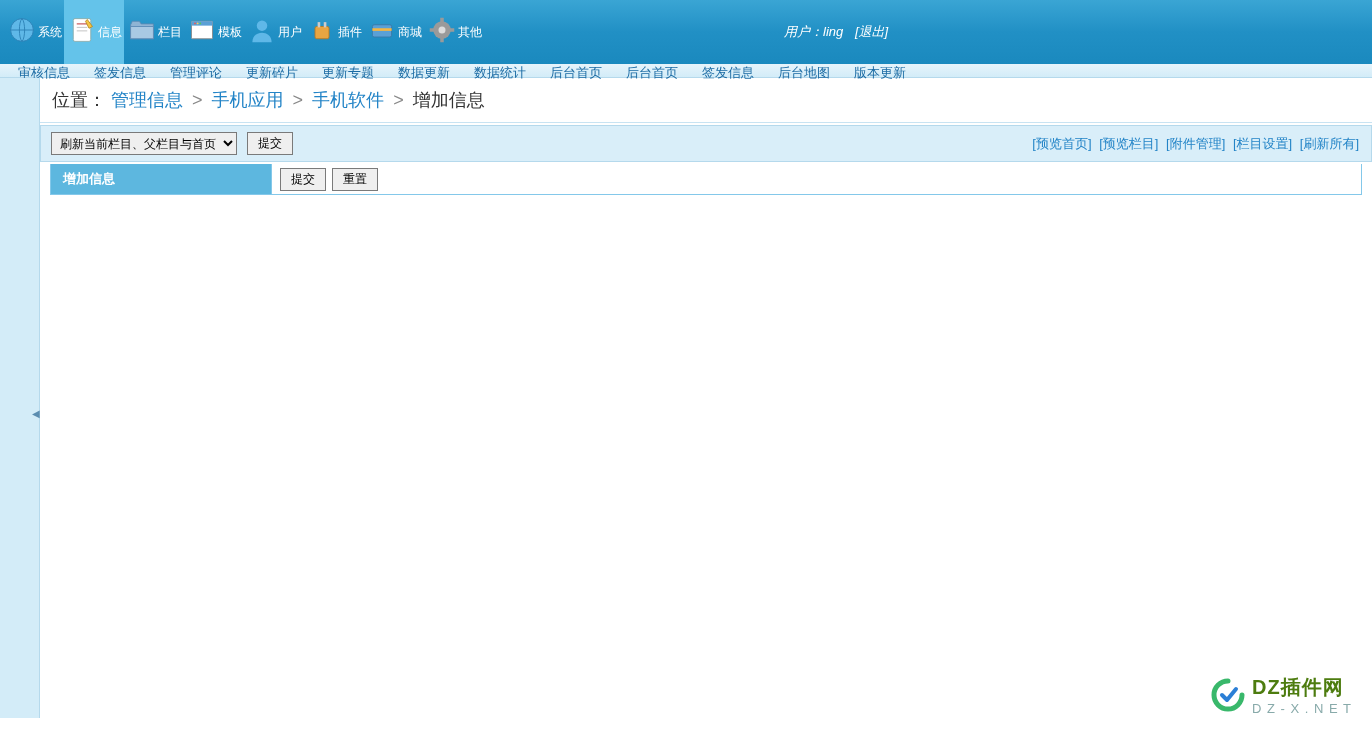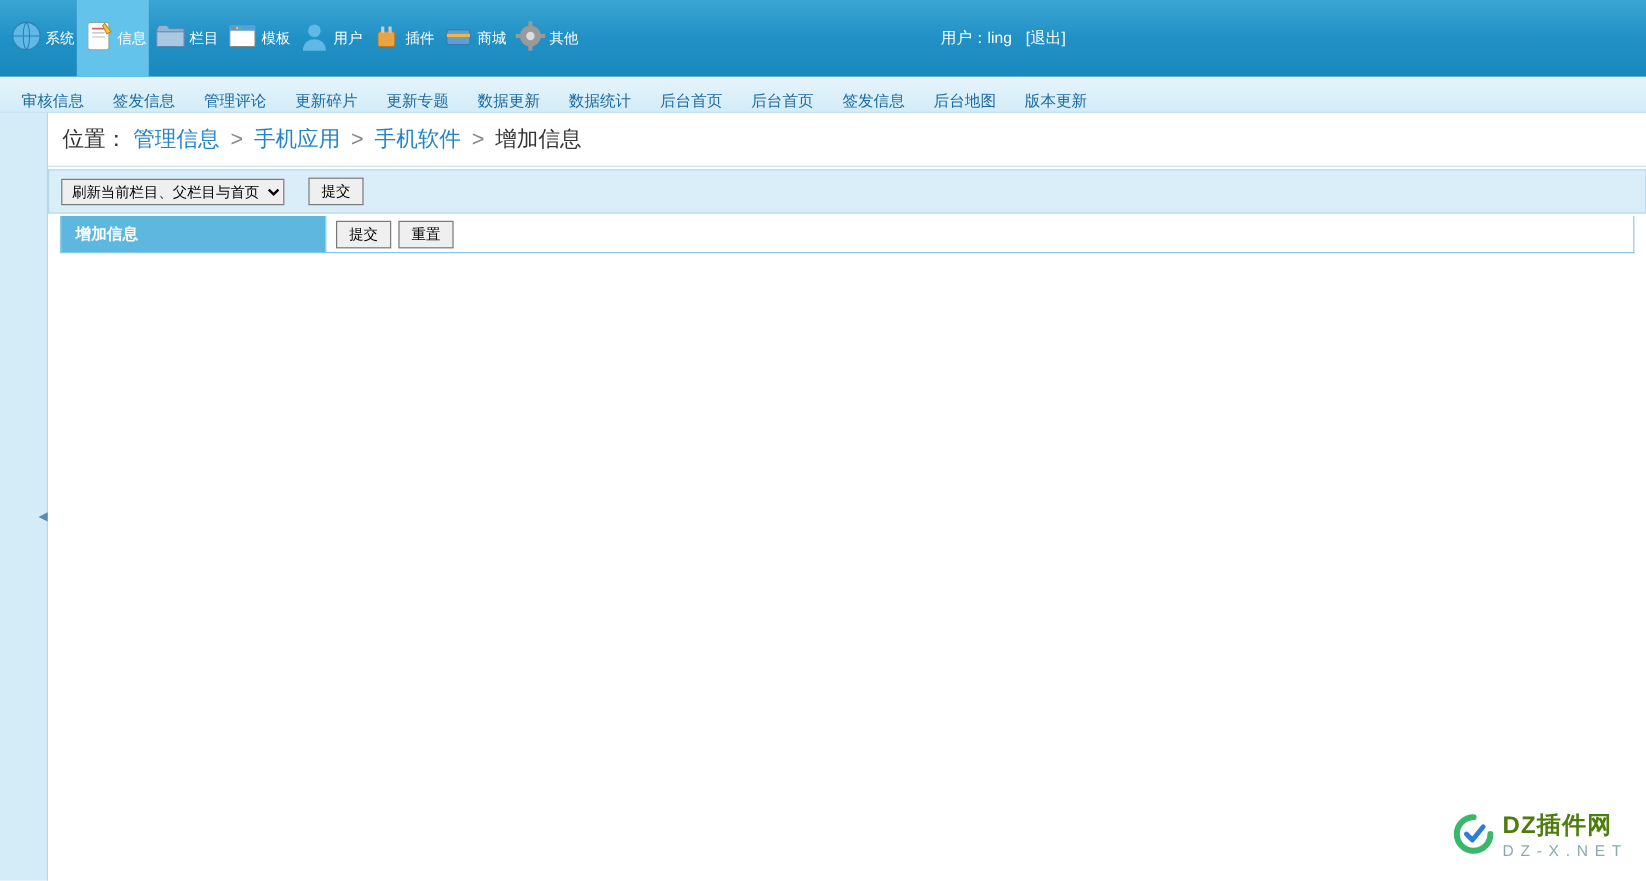--- a/index.html
+++ b/index.html
@@ -4,38 +4,38 @@
   <style>
     * { margin: 0; padding: 0; box-sizing: border-box; }
     body { font-family: "Microsoft YaHei", Arial, sans-serif; font-size: 12px; background: #fff; overflow-x: hidden; }
     
     .top-nav { background: linear-gradient(to bottom, #3aa5d4, #2190c5, #1a89be); height: 64px; display: flex; align-items: center; padding: 0 4px; }
     .nav-item { display: flex; flex-direction: row; align-items: center; justify-content: center; width: 60px; height: 64px; color: #fff; cursor: pointer; font-size: 12px; }
     .nav-item.active { background: #64c3ea; }
     .nav-item .icon-box { width: 32px; height: 32px; margin-bottom: 4px; display: flex; align-items: center; justify-content: center; }
     .nav-item svg { width: 28px; height: 28px; }
     
-    .user-info { margin-left: 300px; color: #fff; font-size: 13px; }
+    .user-info { margin-left: 300px; color: #fff; font-size: 13px; font-style: italic; }
     .user-info a { color: #fff; text-decoration: none; margin-left: 8px; }
     
-    .sub-nav { background: linear-gradient(to bottom, #e6f4fb, #d3ecf8); height: 30px; display: flex; align-items: flex-end; padding: 0 6px; border-bottom: 1px solid #b5d9ec; }
+    .sub-nav { background: linear-gradient(to bottom, #e6f4fb, #d3ecf8); height: 14px; display: flex; align-items: flex-start; padding: 0 6px; border-bottom: 1px solid #b5d9ec; }
     .sub-nav-item { padding: 0 12px; color: #1a6aa3; font-size: 13px; cursor: pointer; white-space: nowrap; }
     
     .main-wrap { display: flex; }
     .left-col { width: 40px; min-height: 640px; background: #d3ecf8; border-right: 1px solid #b5d9ec; position: relative; }
     .collapse-handle { position: absolute; left: 32px; top: 330px; width: 8px; height: 20px; color: #5b8db0; cursor: pointer; font-size: 10px; }
     
     .content { flex: 1; padding: 0; }
     
     .breadcrumb { padding: 10px 12px; color: #333; font-size: 18px; border-bottom: 1px solid #c8e3f2; }
     .breadcrumb a { color: #2384c7; text-decoration: none; }
     .breadcrumb .sep { color: #888; margin: 0 4px; }
     
     .action-bar { background: #d9eef9; border: 1px solid #b5d9ec; padding: 6px 10px; display: flex; align-items: center; justify-content: space-between; margin: 2px 0; }
-    .action-bar-left { display: flex; align-items: center; gap: 20px; }
+    .action-bar-left { display: flex; gap: 10px; }
     .action-bar select { font-size: 12px; padding: 2px 4px; border: 1px solid #7a7a7a; background: #efefef; }
     .action-bar button { font-size: 12px; padding: 2px 10px; border: 1px solid #7a7a7a; background: #efefef; cursor: pointer; }
     .action-bar-right { color: #2384c7; font-size: 13px; }
     .action-bar-right a { color: #2384c7; text-decoration: none; margin: 0 2px; cursor: pointer; }
     
     .tabs { margin: 20px 10px 0 10px; display: flex; border-bottom: 2px solid #84c8ea; }
     .tab { padding: 6px 14px; background: #f7fcff; border: 1px solid #b5d9ec; border-bottom: none; border-radius: 3px 3px 0 0; color: #333; font-size: 13px; cursor: pointer; position: relative; top: 0px; }
     
     .form-table { margin: 0 10px; border: 1px solid #84c8ea; border-top: none; }
     .form-row { display: flex; background: #5db7df; color: #fff; height: 30px; align-items: center; }
@@ -175,20 +175,27 @@
       <span>增加信息</span>
     </div>
 
     <div class="action-bar">
       <div class="action-bar-left">
         <select>
           <option>刷新当前栏目、父栏目与首页</option>
         </select>
         <button>提交</button>
       </div>
+      <div class="action-bar-right">
+        <a>[预览首页]</a>
+        <a>[预览栏目]</a>
+        <a>[附件管理]</a>
+        <a>[栏目设置]</a>
+        <a>[刷新所有]</a>
+      </div>
     </div>
 
 
     <div class="form-table">
       <div class="form-row">
         <div class="form-label">增加信息</div>
         <div class="form-ctrl">
           <button>提交</button>
           <button>重置</button>
         </div>

